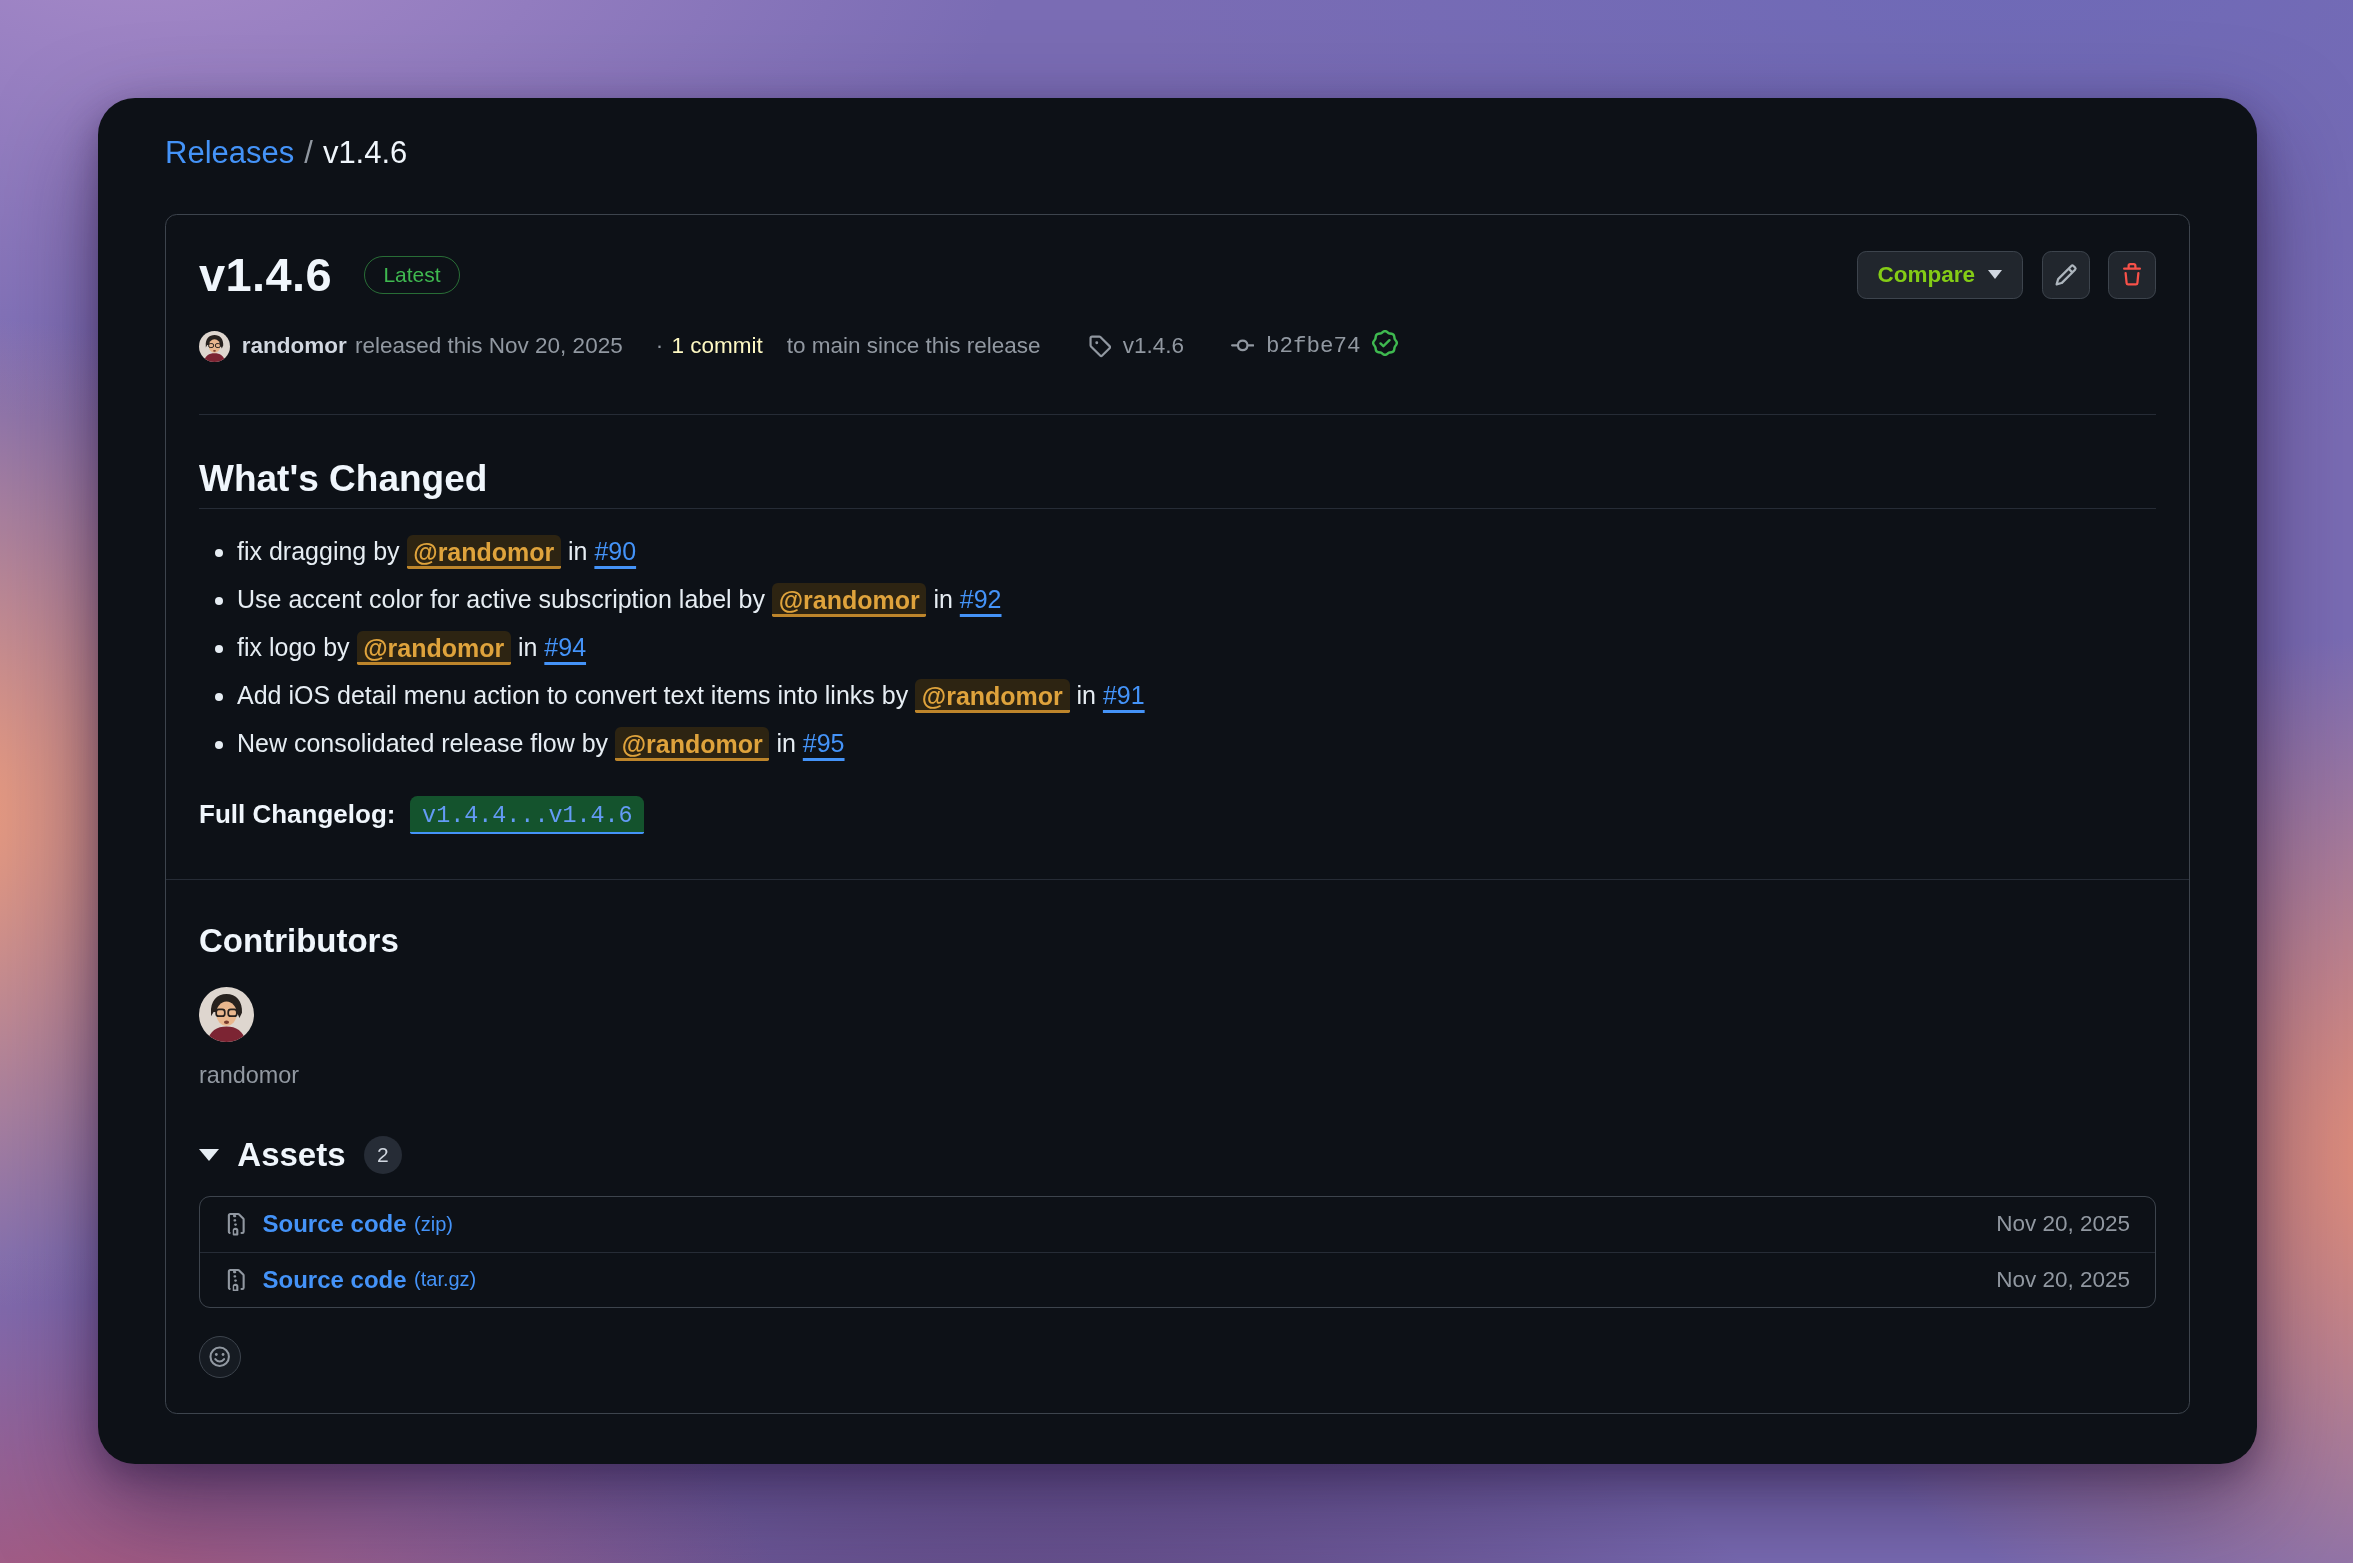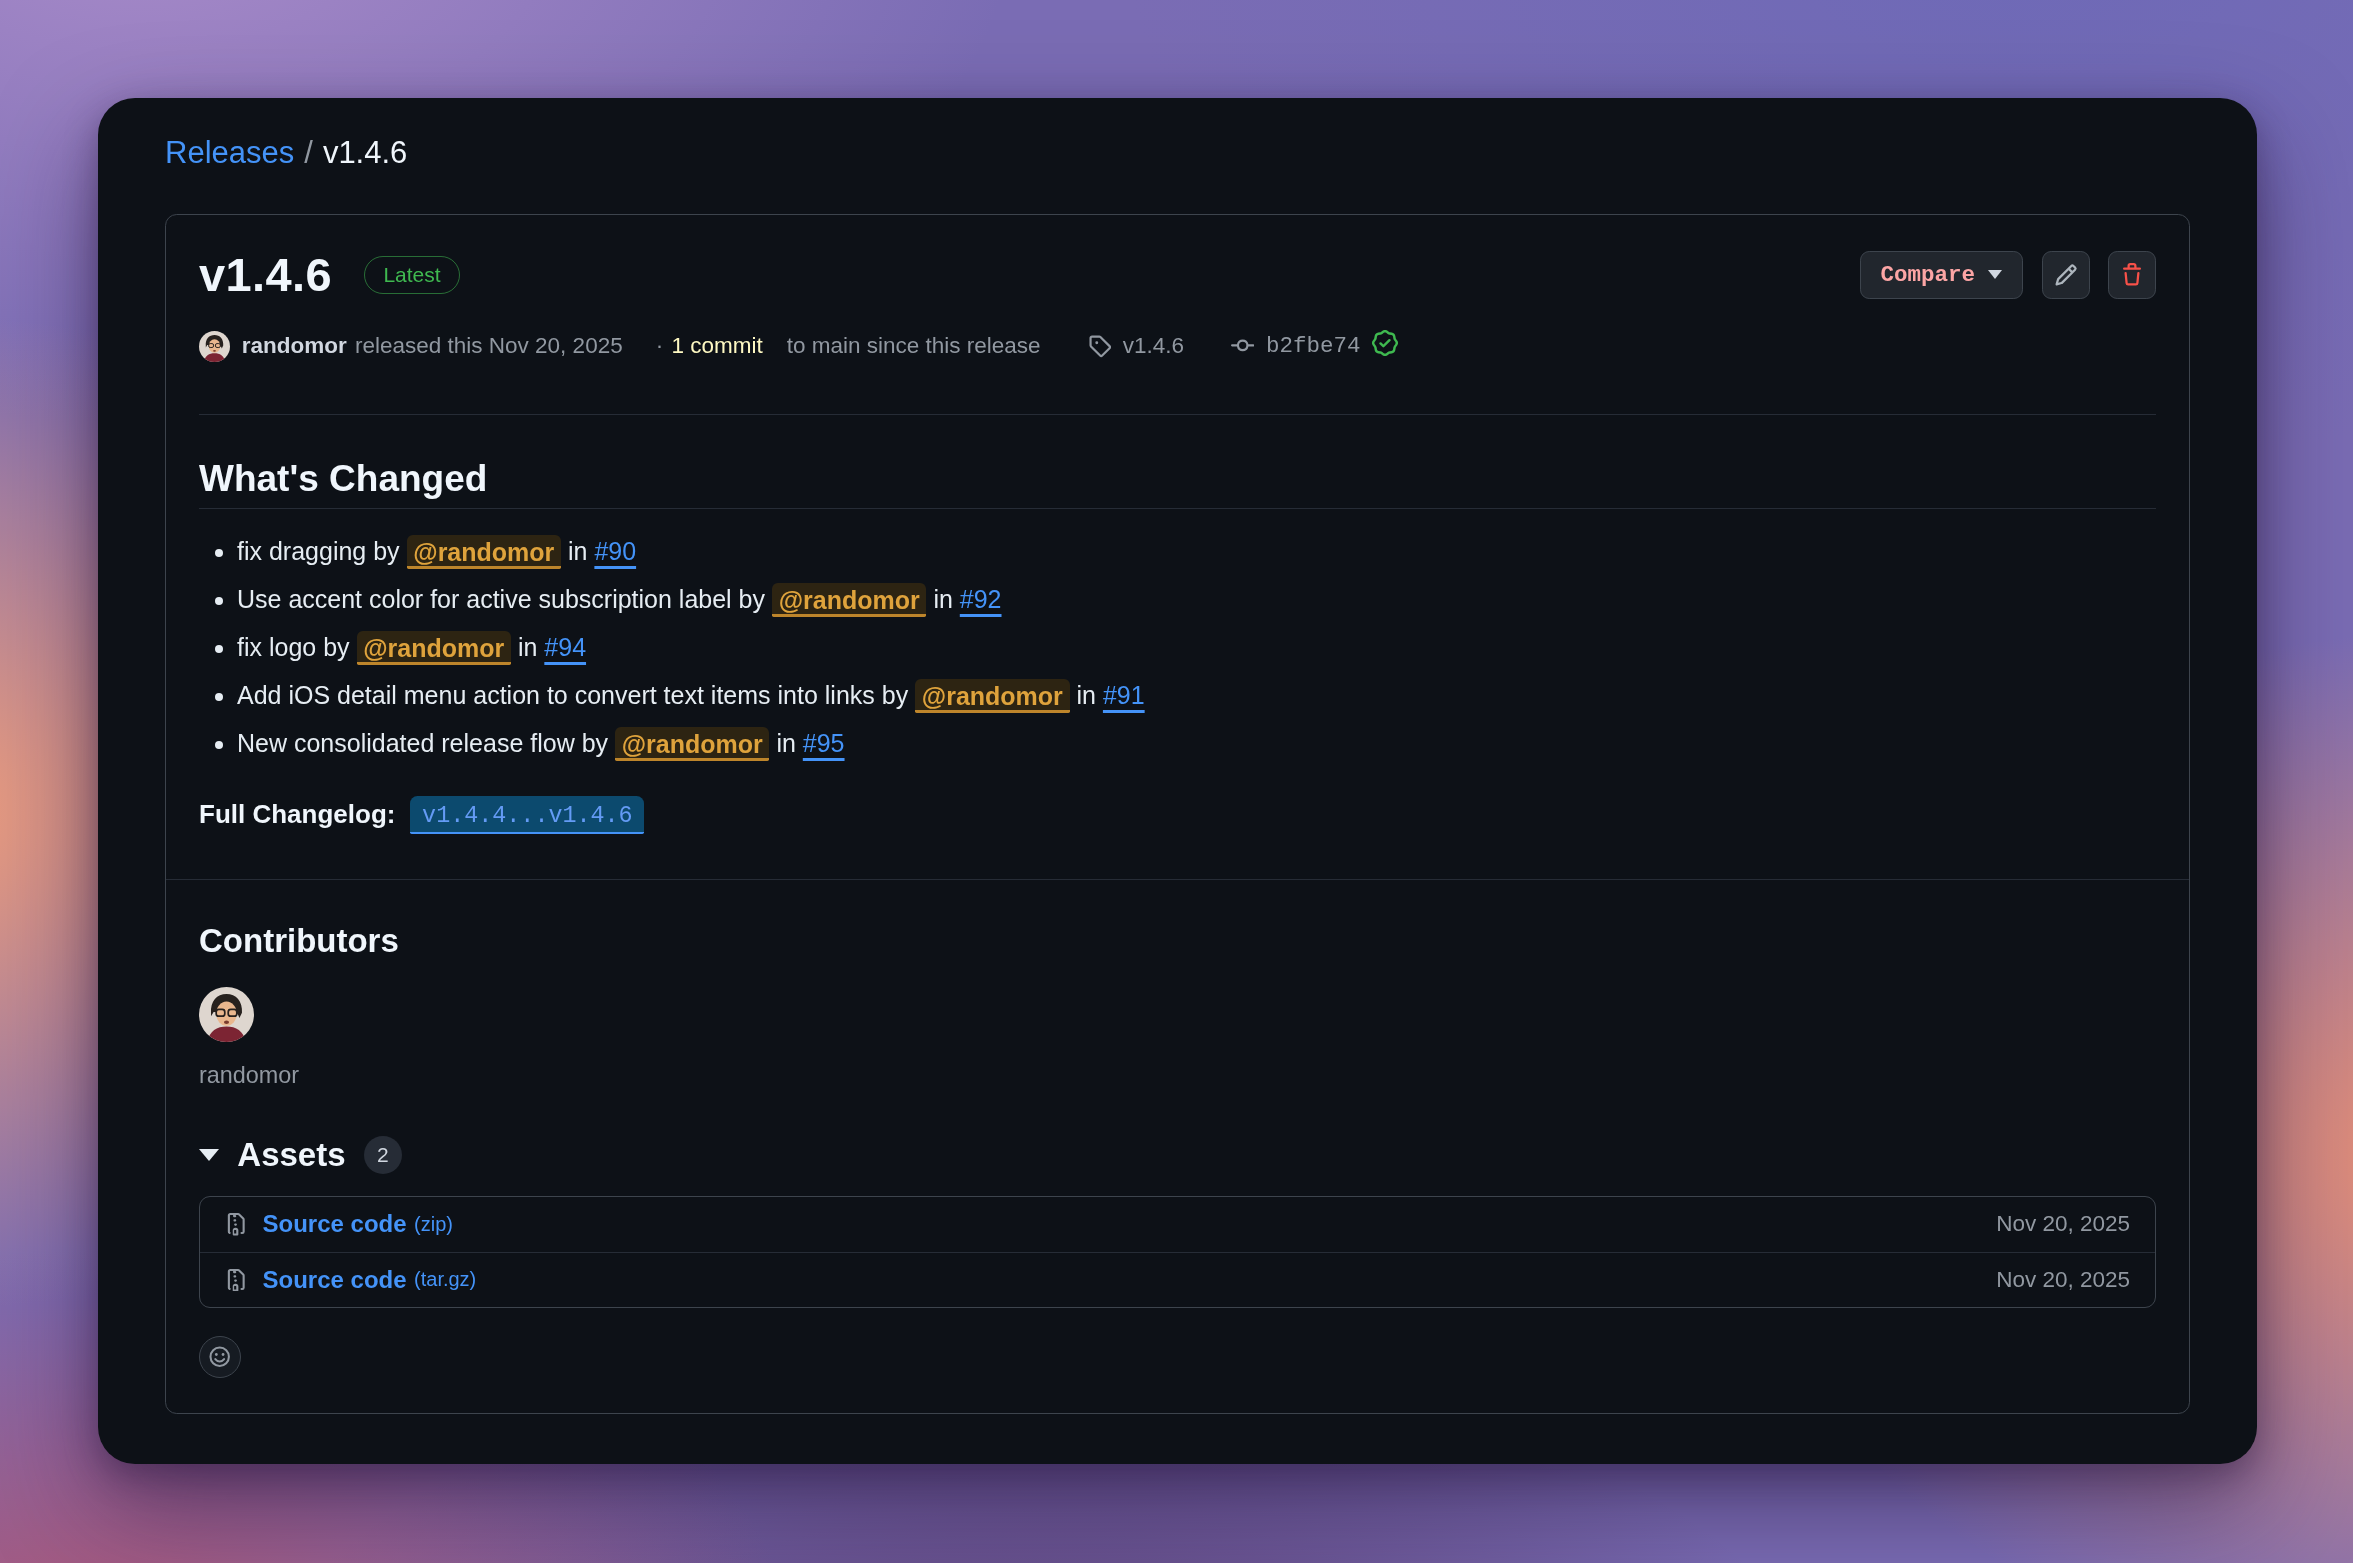--- a/index.html
+++ b/index.html
@@ -34,22 +34,22 @@
   .card-header{ padding:32px 33px 0; }
   .title-row{ display:flex; align-items:center; }
   h1.release-title{ font-size:47px; font-weight:bold; color:#f0f6fc; letter-spacing:0.4px; }
   .latest-badge{
     margin-left:32px; color:#3fb950; border:1.7px solid rgba(63,185,80,.55);
     border-radius:833px; font-size:21px; padding:7.5px 18.3px; line-height:1;
   }
   .header-actions{ margin-left:auto; display:flex; gap:18.3px; align-items:center; }
   .btn{
     background:#21262d; border:0.8px solid #3d444d; border-radius:9.2px;
-    color:#fca5a5; font-size:22.5px; font-weight:bold;
-    display:flex; align-items:center; gap:13.3px; padding:0 20px; height:48px; cursor:pointer;font-family:Liberation Mono, monospace;
+    color:#84cc16; font-size:22.5px; font-weight:bold;
+    display:flex; align-items:center; gap:13.3px; padding:0 20px; height:48px; cursor:pointer;
   }
   .caret-down{ width:0; height:0; border-left:7.5px solid transparent; border-right:7.5px solid transparent; border-top:9.2px solid #d1d7e0; }
   .icon-btn{ width:48px; height:48px; padding:0; justify-content:center; }
   .icon-btn svg{ width:24px; height:24px; }
   .pencil{ color:#adb5bd; }
   .trash{ color:#f85149; }
 
   
   .byline{ display:flex; align-items:center; margin-top:28px; font-size:22.5px; color:#9198a1; flex-wrap:nowrap; }
   .avatar-sm{ width:31px; height:31px; border-radius:50%; overflow:hidden; flex:0 0 auto; margin-right:11.7px; }
@@ -71,21 +71,21 @@
   a.mention{
     color:#dfa33c; font-weight:bold; text-decoration:none; cursor:pointer;
     background:rgba(158,106,3,.22); padding:2.5px 6.7px 0.8px;
     border-radius:5.8px 5.8px 1.7px 1.7px; border-bottom:3.3px solid #bd852b;
   }
   a.pr-link{ color:#4493f8; text-decoration:underline; text-decoration-thickness:2.5px; text-underline-offset:5.8px; cursor:pointer; }
   .full-changelog{ margin-top:38px; font-size:26px; display:flex; align-items:center; }
   .full-changelog .label{ font-weight:bold; color:#f0f6fc; margin-right:15px; }
   a.changelog-link{
     font-family:"Liberation Mono", monospace; font-size:23.4px; color:#649bf5;
-    background:#0c4a6e; padding:6.7px 11.7px 3.3px; border-radius:7.5px 7.5px 1.7px 1.7px;
+    background:#14532d; padding:6.7px 11.7px 3.3px; border-radius:7.5px 7.5px 1.7px 1.7px;
     border-bottom:2.5px solid #4493f8; text-decoration:none; cursor:pointer;
   }
   .section-divider{ border:none; border-top:0.8px solid #262c36; margin-top:45px; }
 
   
   .lower{ padding:0 33px 35px; }
   h3.sub{ font-size:33px; font-weight:bold; color:#f0f6fc; margin-top:42px; }
   .avatar-lg{ width:55px; height:55px; border-radius:50%; overflow:hidden; margin-top:27px; cursor:pointer; }
   .contrib-name{ font-size:23.4px; color:#9198a1; margin-top:20px; }
 

